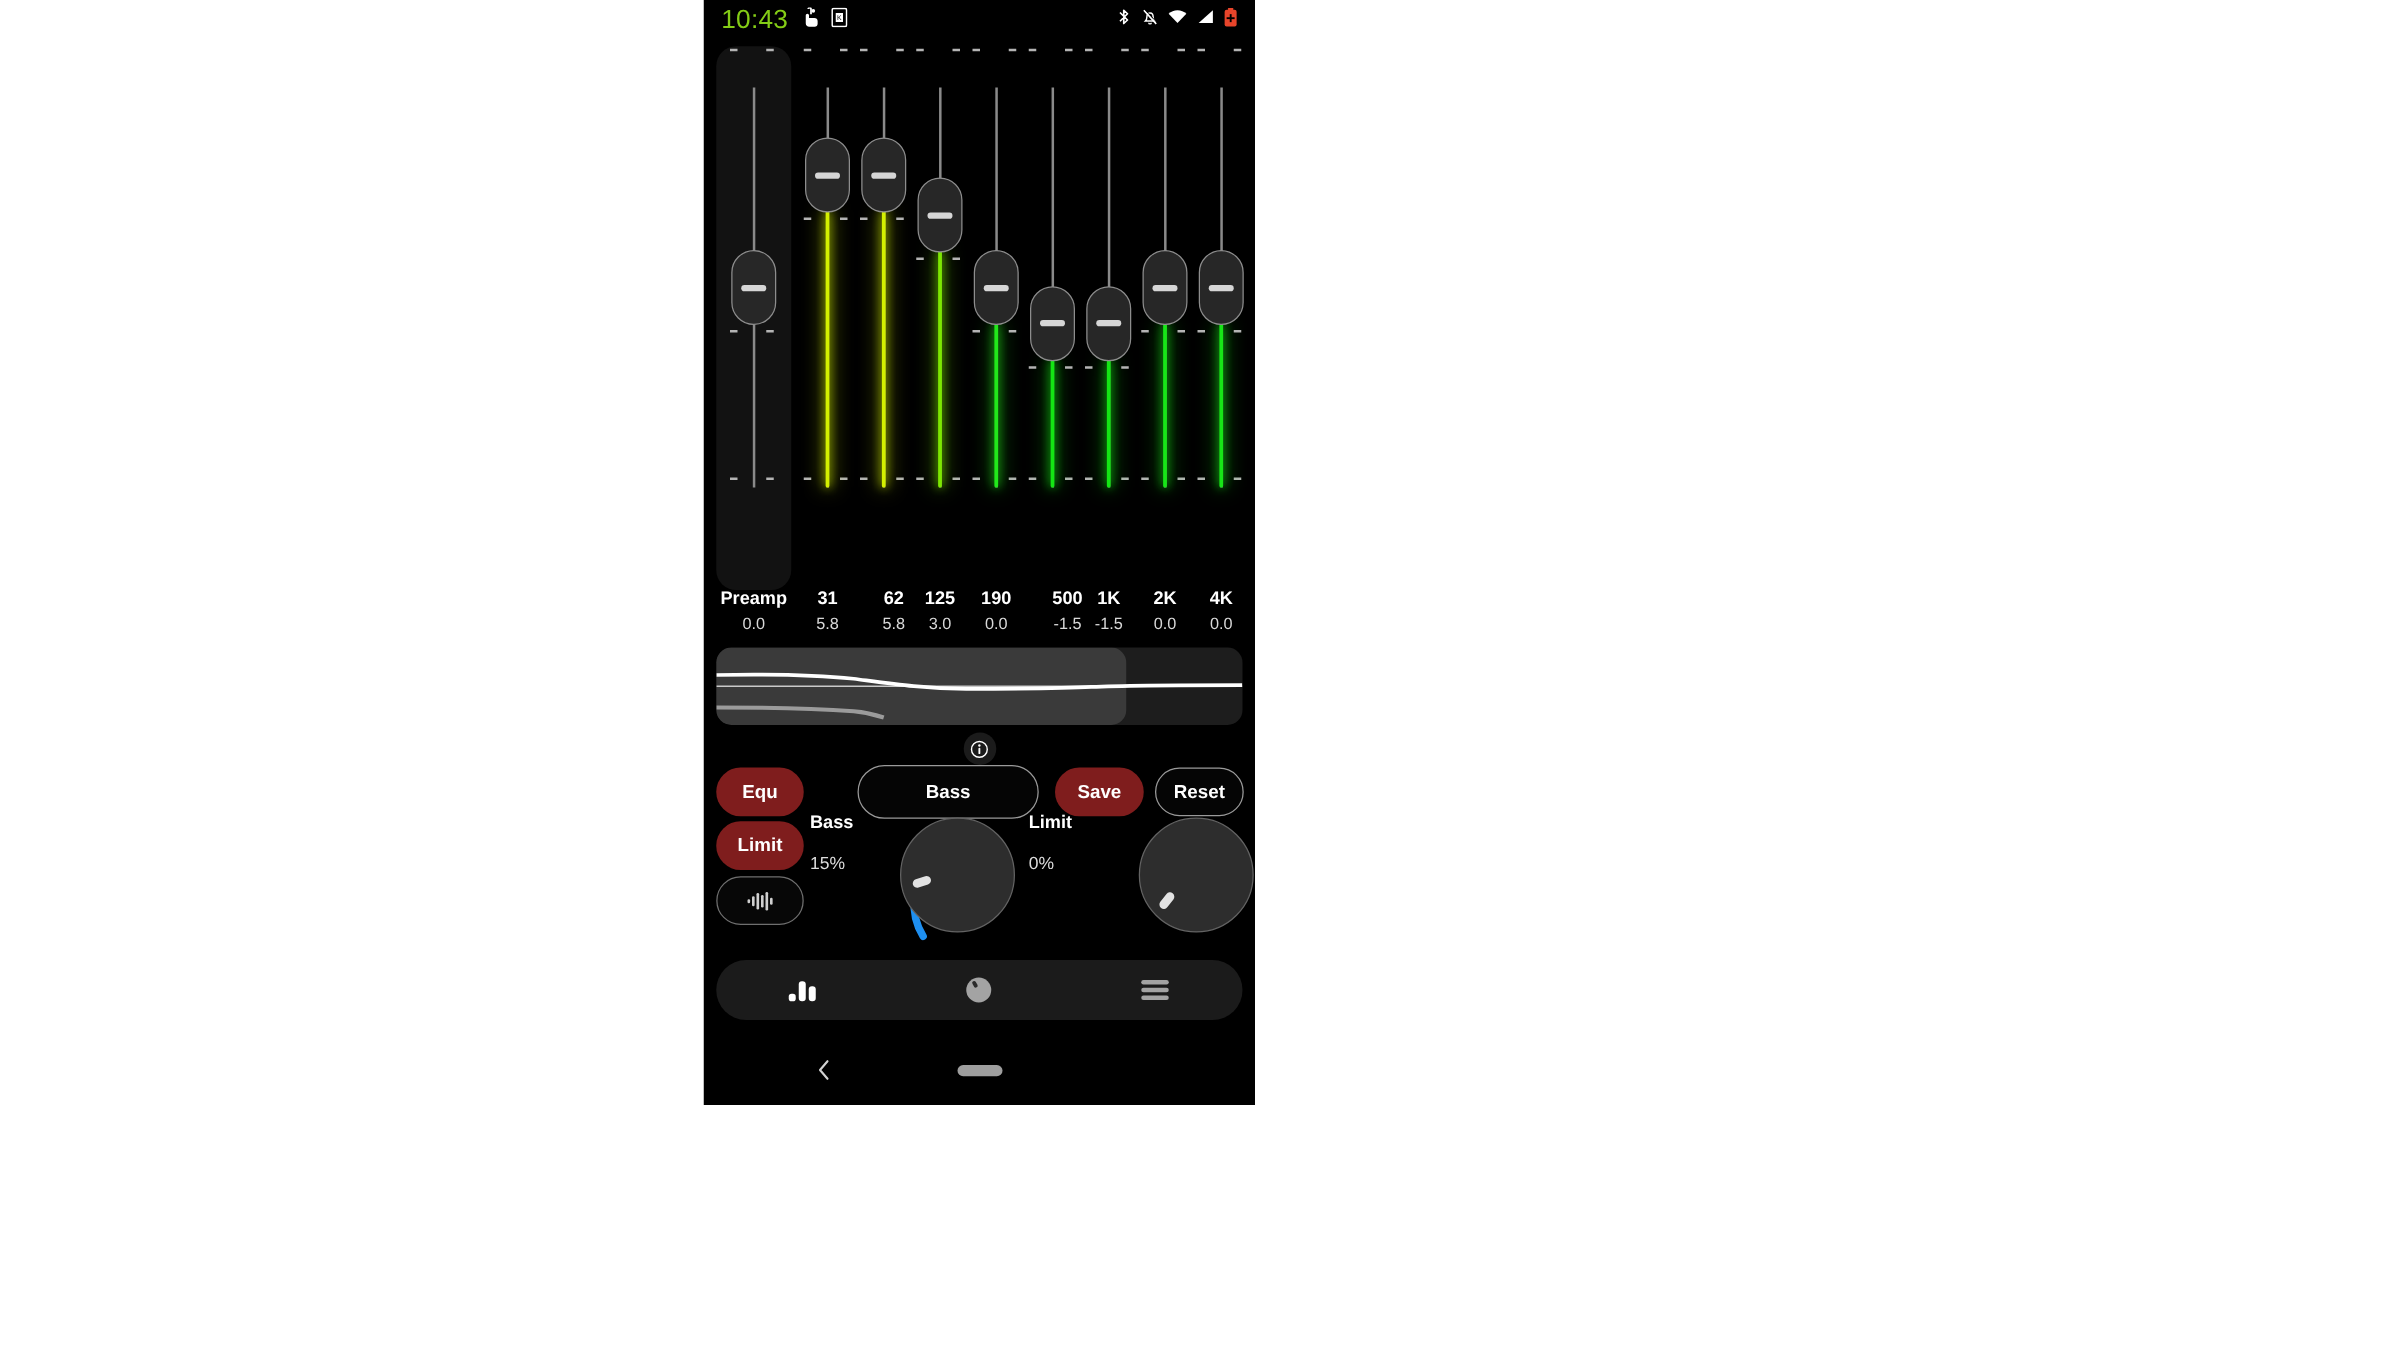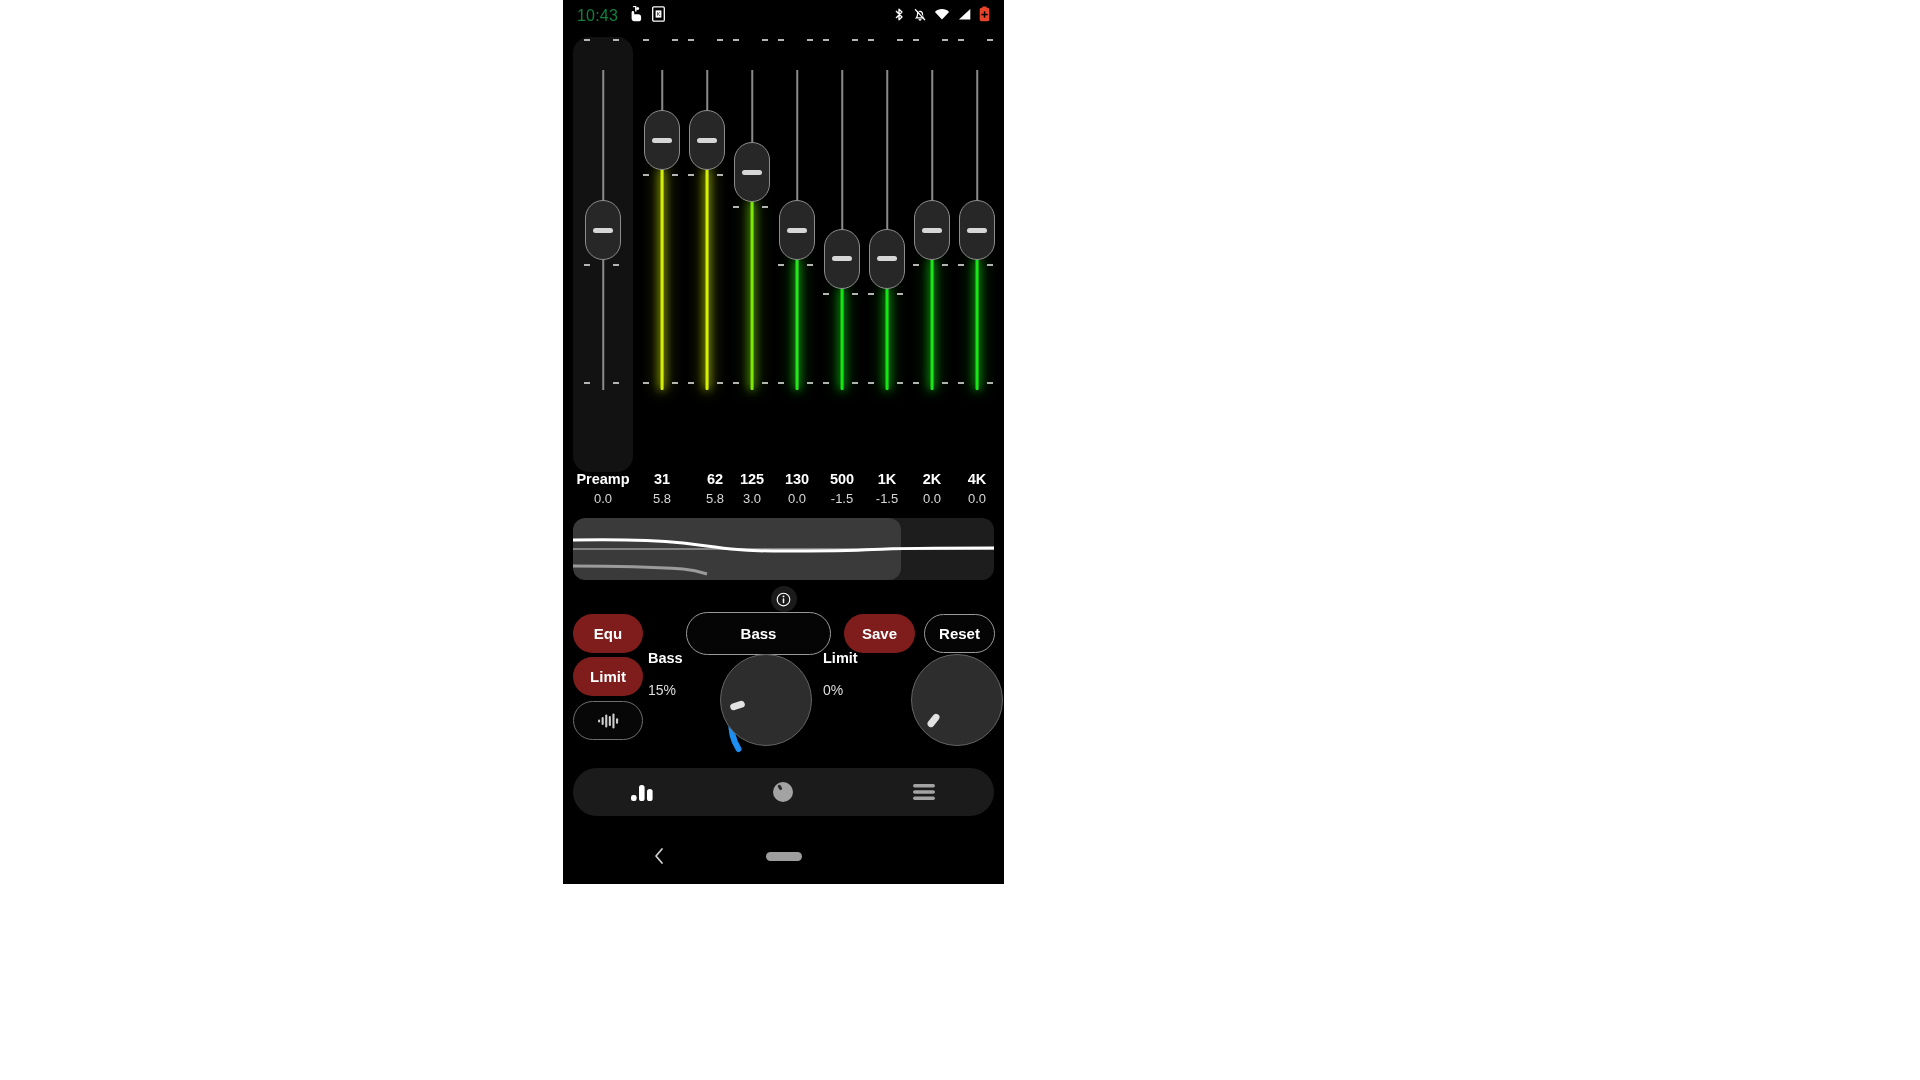--- a/index.html
+++ b/index.html
@@ -16,21 +16,21 @@
     position: absolute; left: 563px; top: 0; width: 441px; height: 884px;
     background: #000000; overflow: hidden;
   }
 
   
   .statusbar {
     position: absolute; left:0; top:0; width:100%; height:32px;
     display:flex; align-items:center; padding: 0 14px;
   }
   .sb-time {
-    color:#15803d; font-size:16px; font-weight:500; letter-spacing:0.2px;
+    color:#84cc16; font-size:21px; font-weight:500; letter-spacing:0.2px;
     margin-right: 10px;
     text-align: right;
   }
   .sb-left-icons { display:flex; align-items:center; gap:9px; }
   .sb-spacer { flex:1; }
   .sb-right-icons { display:flex; align-items:center; gap:7px; }
   .sb-ic { display:block; }
 
   
   .eq-area { position:absolute; left:0; top:32px; width:441px; height:440px; }
@@ -320,24 +320,24 @@
           </div>
           <div class="lab-col" style="left: 129px;">
             <div class="lab-name">62</div>
             <div class="lab-val">5.8</div>
           </div>
           <div class="lab-col" style="left: 166px;">
             <div class="lab-name">125</div>
             <div class="lab-val">3.0</div>
           </div>
           <div class="lab-col" style="left: 211px;">
-            <div class="lab-name">130</div>
+            <div class="lab-name">190</div>
             <div class="lab-val">0.0</div>
           </div>
-          <div class="lab-col" style="left: 256px;">
+          <div class="lab-col" style="left: 268px;">
             <div class="lab-name">500</div>
             <div class="lab-val">-1.5</div>
           </div>
           <div class="lab-col" style="left: 301px;">
             <div class="lab-name">1K</div>
             <div class="lab-val">-1.5</div>
           </div>
           <div class="lab-col" style="left: 346px;">
             <div class="lab-name">2K</div>
             <div class="lab-val">0.0</div>

